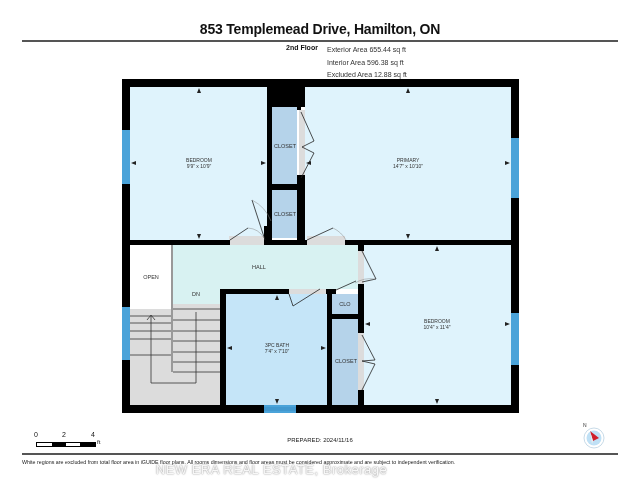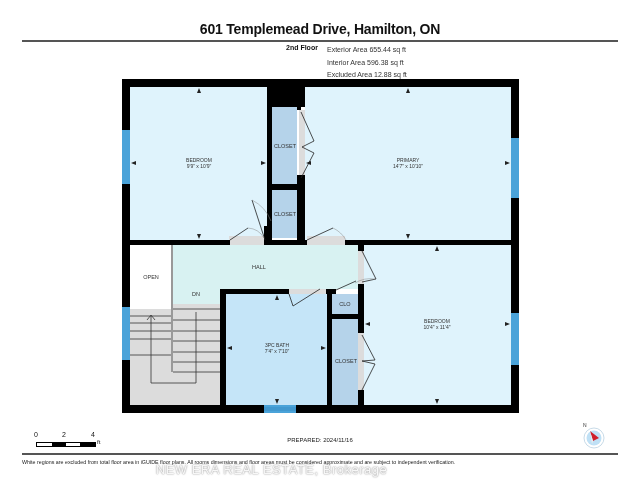--- a/index.html
+++ b/index.html
@@ -12,21 +12,21 @@
   .room-label { position: absolute; text-align: center; font-size: 5px; color: #333; line-height: 6px; transform: translate(-50%, -50%); white-space: nowrap; }
   .small-label { position: absolute; font-size: 5.5px; color: #333; transform: translate(-50%, -50%); white-space: nowrap; }
   .prepared { position: absolute; left: 0; width: 640px; text-align: center; top: 437px; font-size: 6px; color: #222; }
   .disclaimer { position: absolute; left: 22px; top: 459px; font-size: 5.3px; color: #222; }
   .watermark { position: absolute; left: 0; width: 543px; text-align: center; top: 462px; font-size: 13px; color: rgba(255,255,255,0.9); text-shadow: 0 0 1px #aaa, 0 0 2px #999; letter-spacing: 0.5px; }
   .compass { position: absolute; left: 580px; top: 420px; }
 </style>
 </head>
 <body>
 
-<div class="title">601 Templemead Drive, Hamilton, ON</div>
+<div class="title">853 Templemead Drive, Hamilton, ON</div>
 <div class="rule" style="left:22px; top:40px; width:596px;"></div>
 
 <div class="floor-name">2nd Floor</div>
 <div class="floor-info" style="left:327px;">
   <div>Exterior Area 655.44 sq ft</div>
   <div>Interior Area 596.38 sq ft</div>
   <div>Excluded Area 12.88 sq ft</div>
 </div>
 
 <svg class="plan" width="640" height="494">

